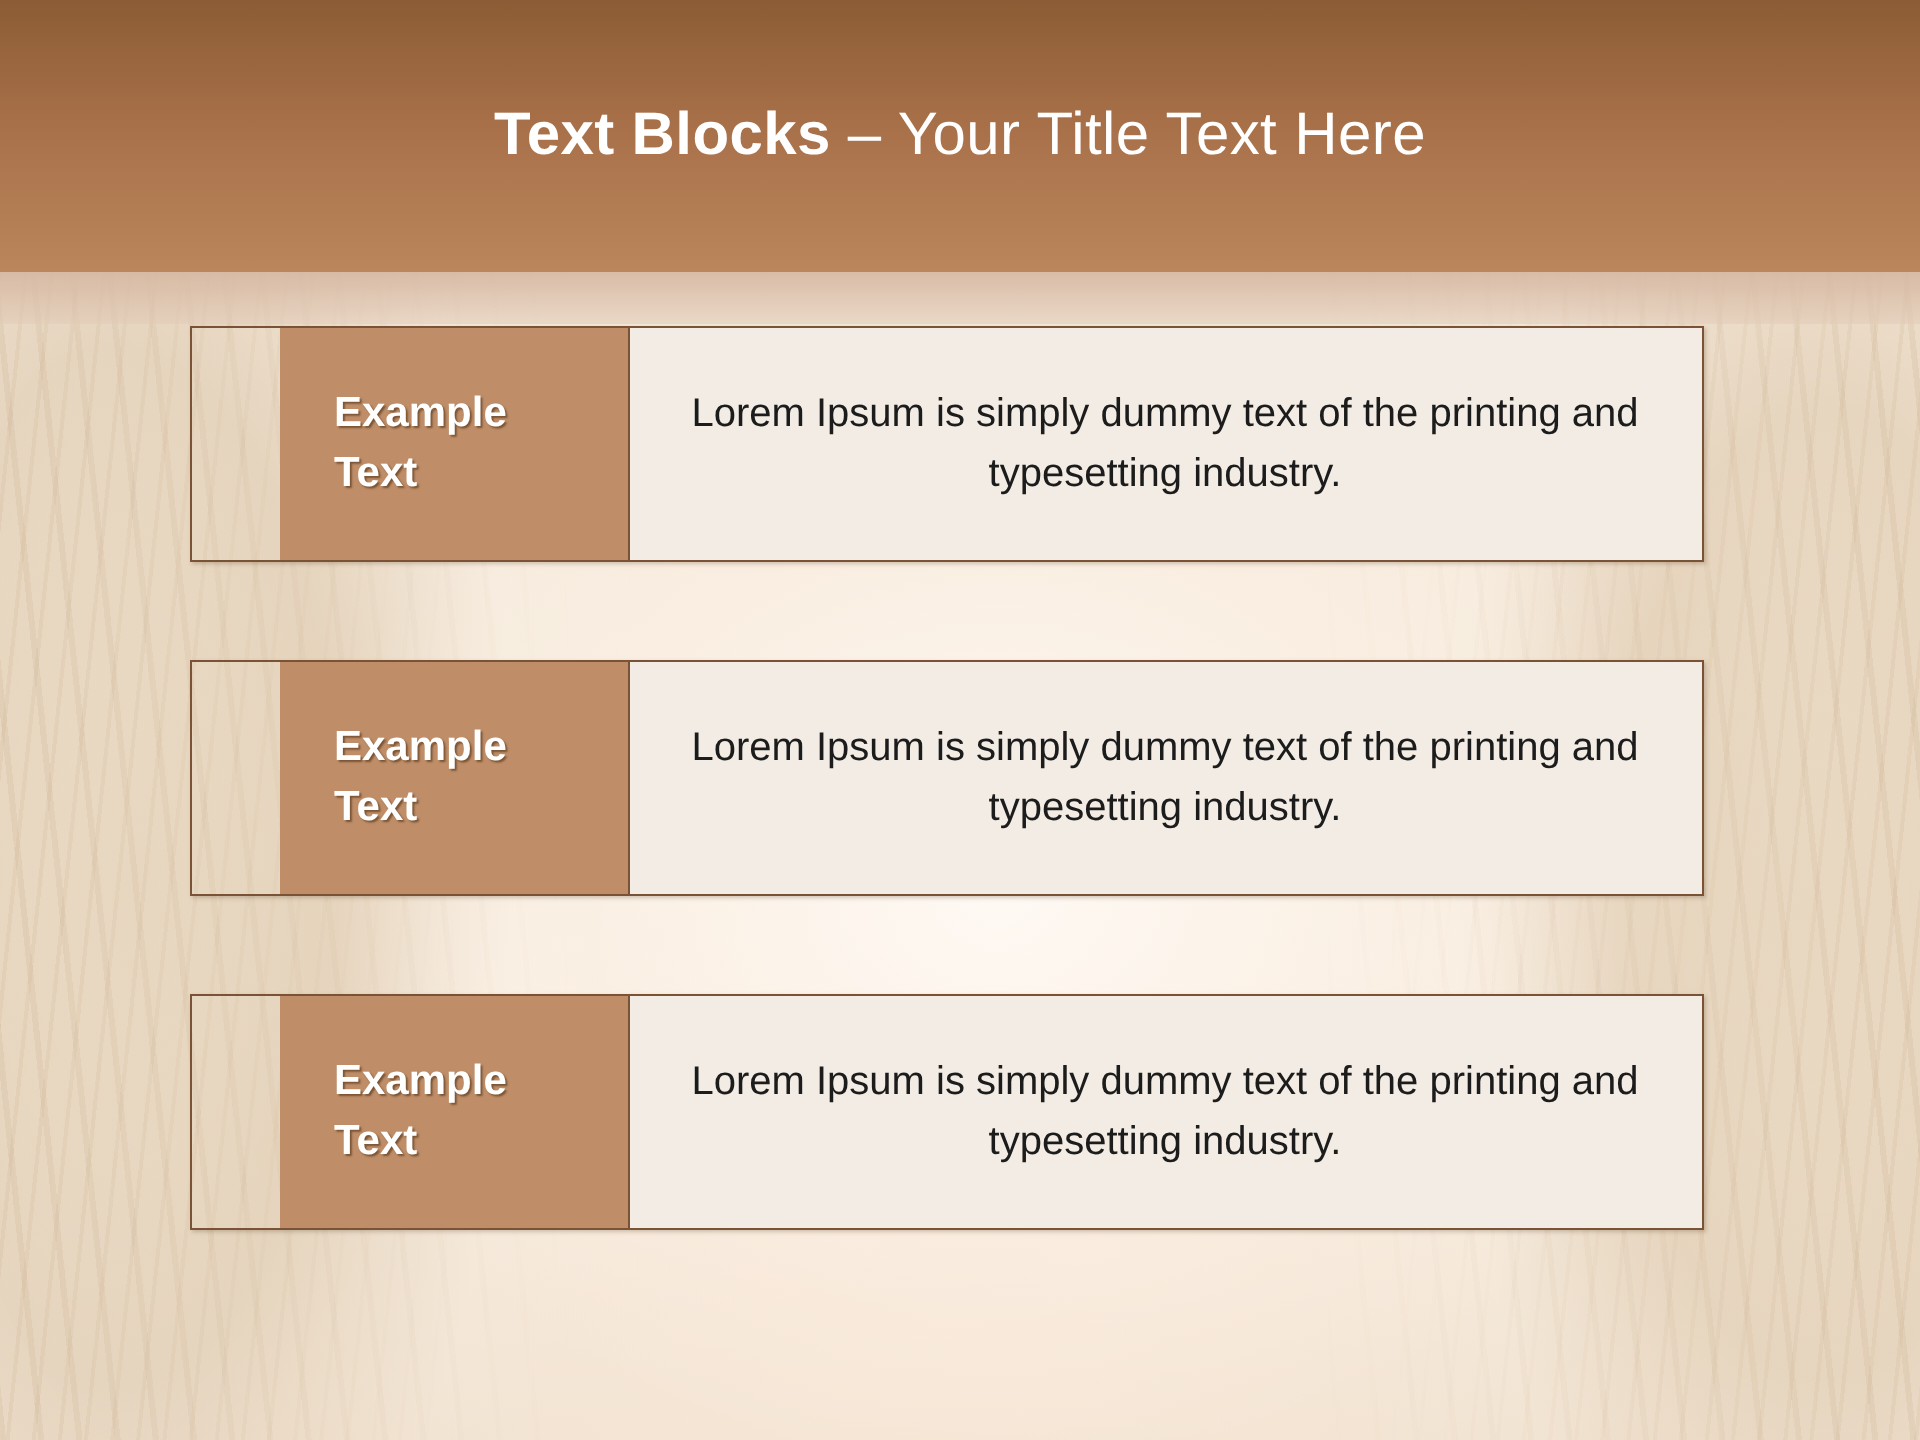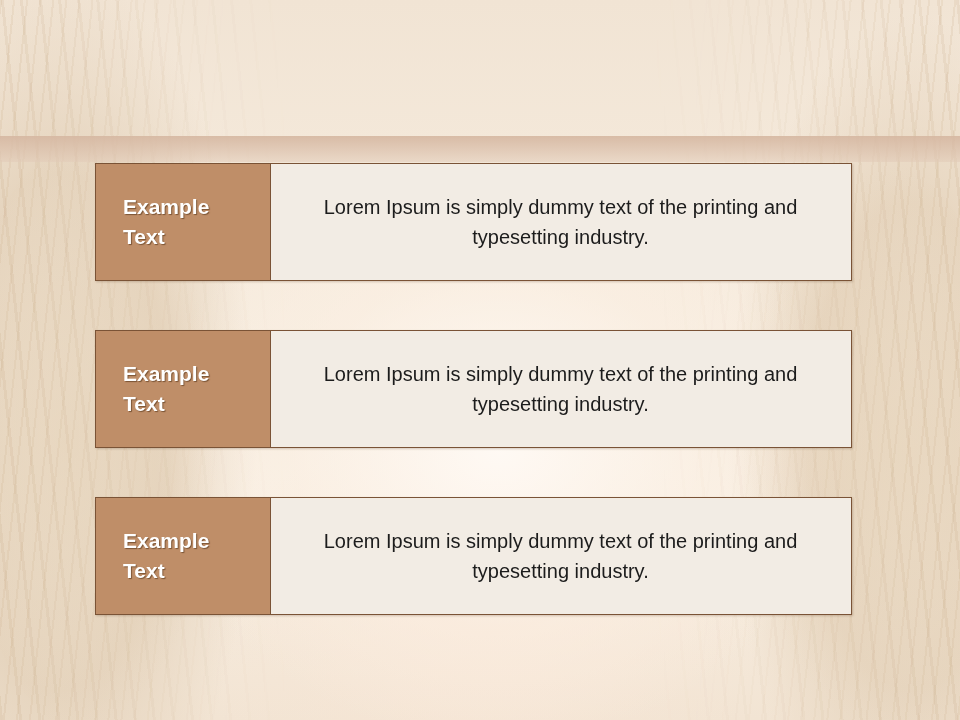--- a/index.html
+++ b/index.html
@@ -115,20 +115,21 @@
     width: 757px;
     z-index: 6;
   }
   .block {
     display: flex;
     border: 1px solid #7a5336;
     box-sizing: border-box;
     height: 118px;
     margin-bottom: 49px;
     box-shadow: 1px 1px 2px rgba(90,60,35,0.25);
+    padding-left: 44px;
   }
   .block-label {
     width: 175px;
     flex: 0 0 175px;
     background: #bf8e68;
     border-right: 1px solid #7a5336;
     box-sizing: border-box;
     display: flex;
     align-items: center;
     padding: 0 0 0 27px;
@@ -162,20 +163,25 @@
 <body>
 
 <div class="slide">
 
   <div class="bg"></div>
   <div class="bg-wave-left"></div>
   <div class="bg-wave-right"></div>
   <div class="bg-strands"></div>
   <div class="bg-strands2"></div>
 
+  <div class="title-band">
+    <div class="slide-title">
+      <span class="strong">Text Blocks</span><span class="light"> – </span><span class="light">Your Title Text Here</span>
+    </div>
+  </div>
   <div class="title-band-under"></div>
 
   <div class="blocks">
 
     <div class="block">
       <div class="block-label">
         <span>Example Text</span>
       </div>
       <div class="block-body">
         <span>Lorem Ipsum is simply dummy text of the printing and typesetting industry.</span>

